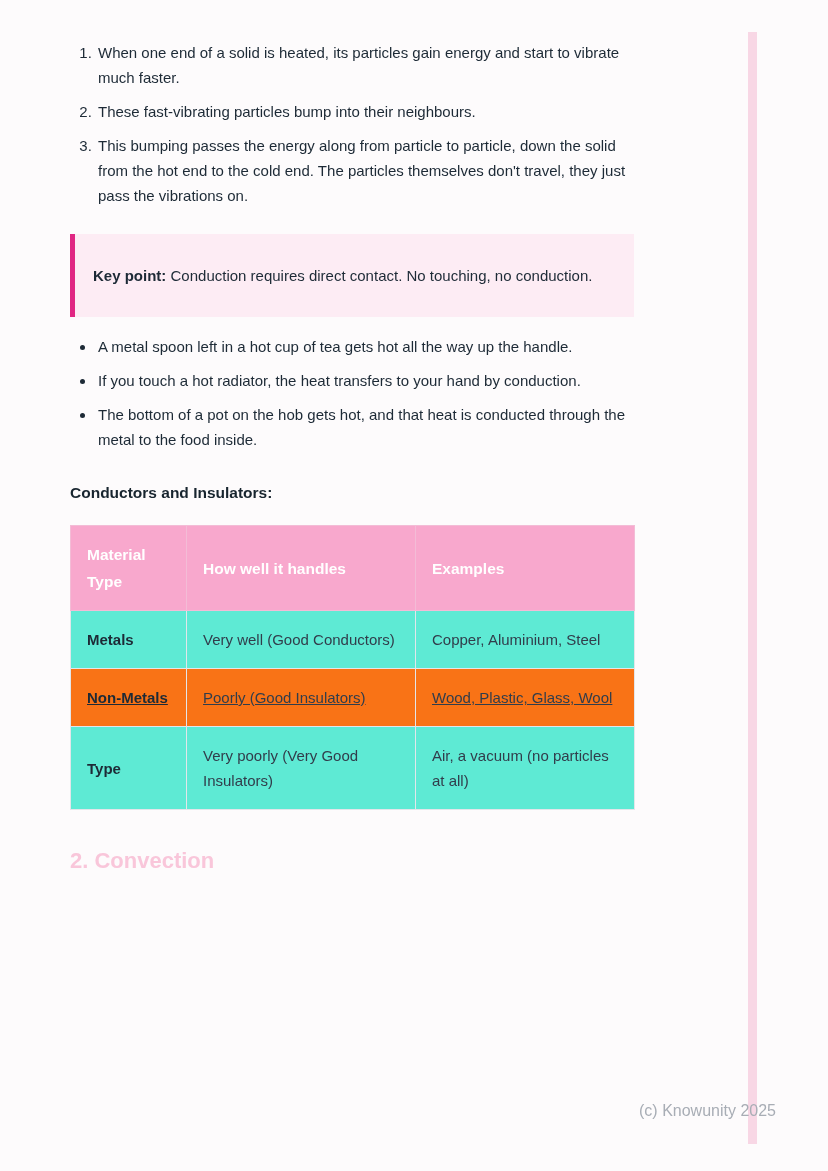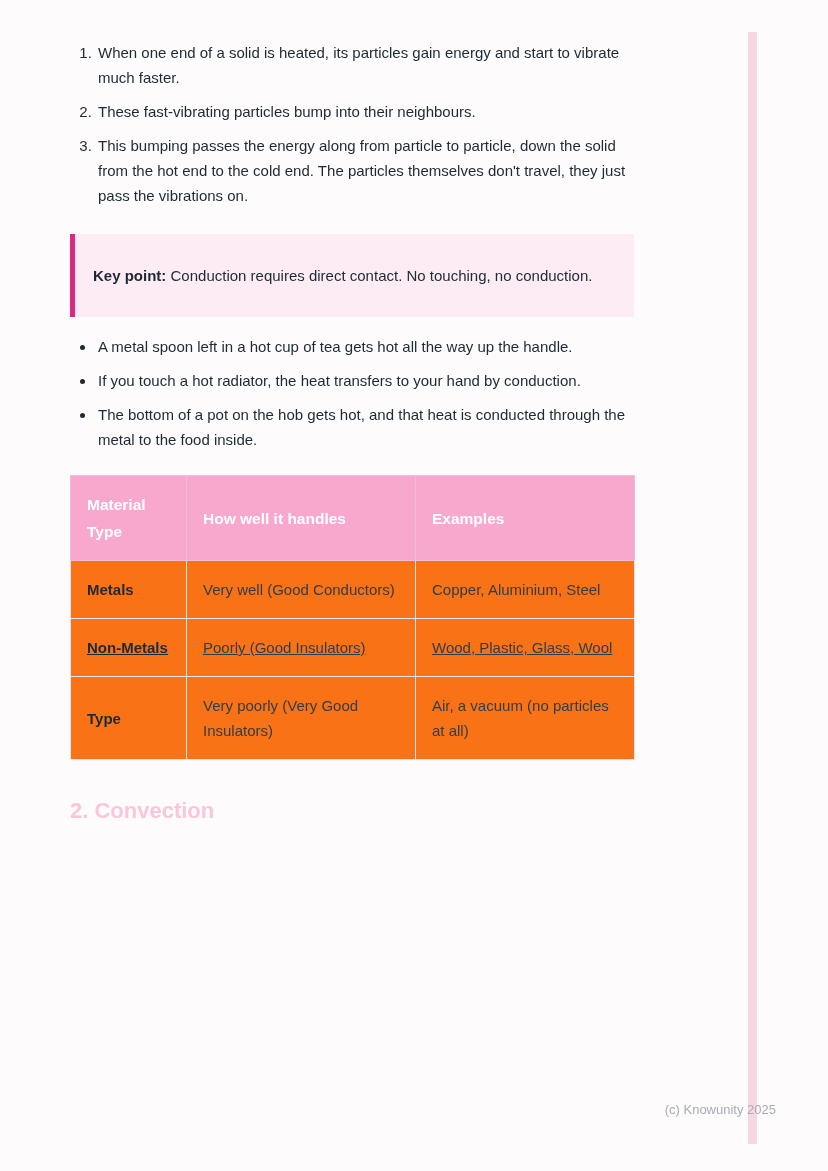--- a/index.html
+++ b/index.html
@@ -68,21 +68,21 @@
     line-height: 27px;
     border: 1px solid #f3bcd6;
     font-size: 15.5px;
   }
   table.conductors td {
     border: 1px solid #e3e6ea;
     padding: 16px;
     line-height: 25px;
     color: #313d4b;
     vertical-align: middle;
-    background: #f97316;
+    background: #5eead4;
   }
   table.conductors tr.alt td { background: #f97316; text-decoration: underline; }
   table.conductors td.mat { font-weight: 700; color: #1d2a36; }
   p.note {
     margin-top: 34px;
     font-style: italic;
     font-size: 15px;
     line-height: 25px;
     color: #222f3b;
   }
@@ -104,21 +104,21 @@
     left: 748px;
     top: 32px;
     width: 9px;
     height: 1112px;
     background: #f8d7e5;
   }
   .footer-credit {
     position: absolute;
     top: 1102px;
     right: 52px;
-    font-size: 13px;
+    font-size: 16px;
     color: #a8adb5;
     z-index: 2;
   }
 </style>
 </head>
 <body>
 
 <div class="content">
 
   <ol class="steps">
@@ -131,20 +131,21 @@
     <p><strong>Key point:</strong> <span>Conduction requires direct contact. No touching, no conduction.</span></p>
   </div>
 
 
   <ul class="bullets">
     <li>A metal spoon left in a hot cup of tea gets hot all the way up the handle.</li>
     <li>If you touch a hot radiator, the heat transfers to your hand by conduction.</li>
     <li>The bottom of a pot on the hob gets hot, and that heat is conducted through the metal to the food inside.</li>
   </ul>
 
+  <h3 class="subheading">Conductors and Insulators:</h3>
 
   <table class="conductors">
     <colgroup>
         <col class="c1">
         <col class="c2">
         <col class="c3">
       </colgroup>
     <thead>
       <tr>
         <th>Material Type</th>

